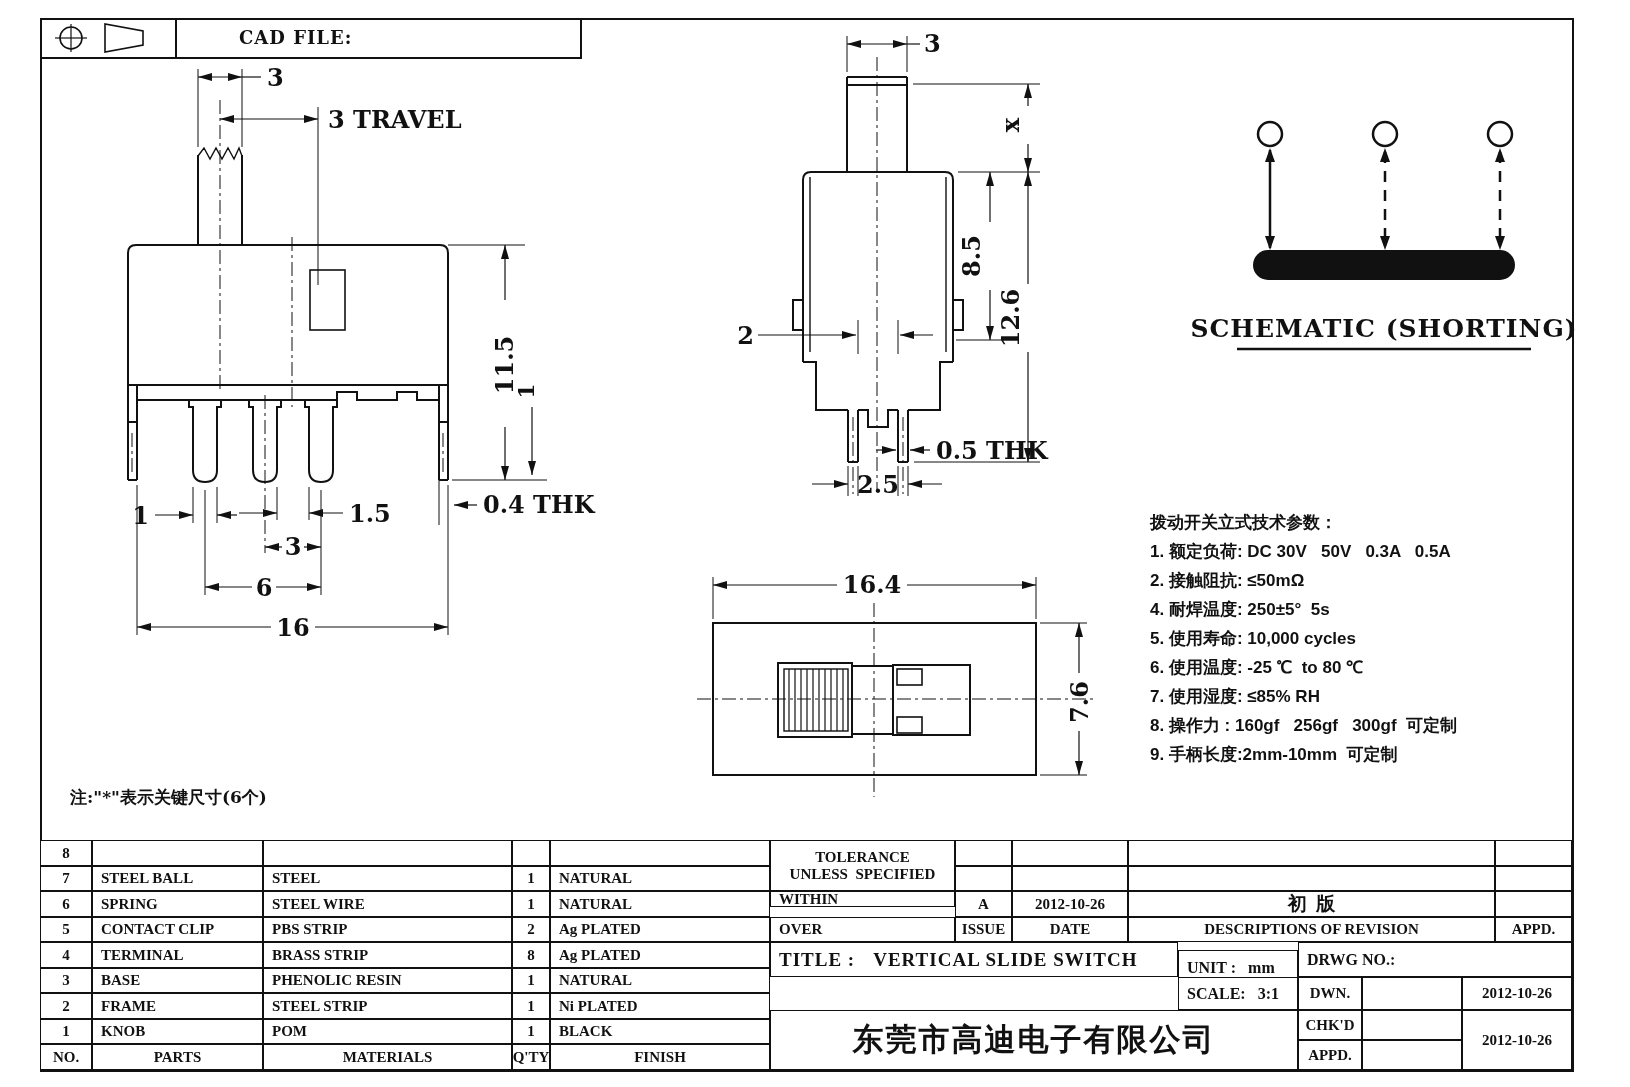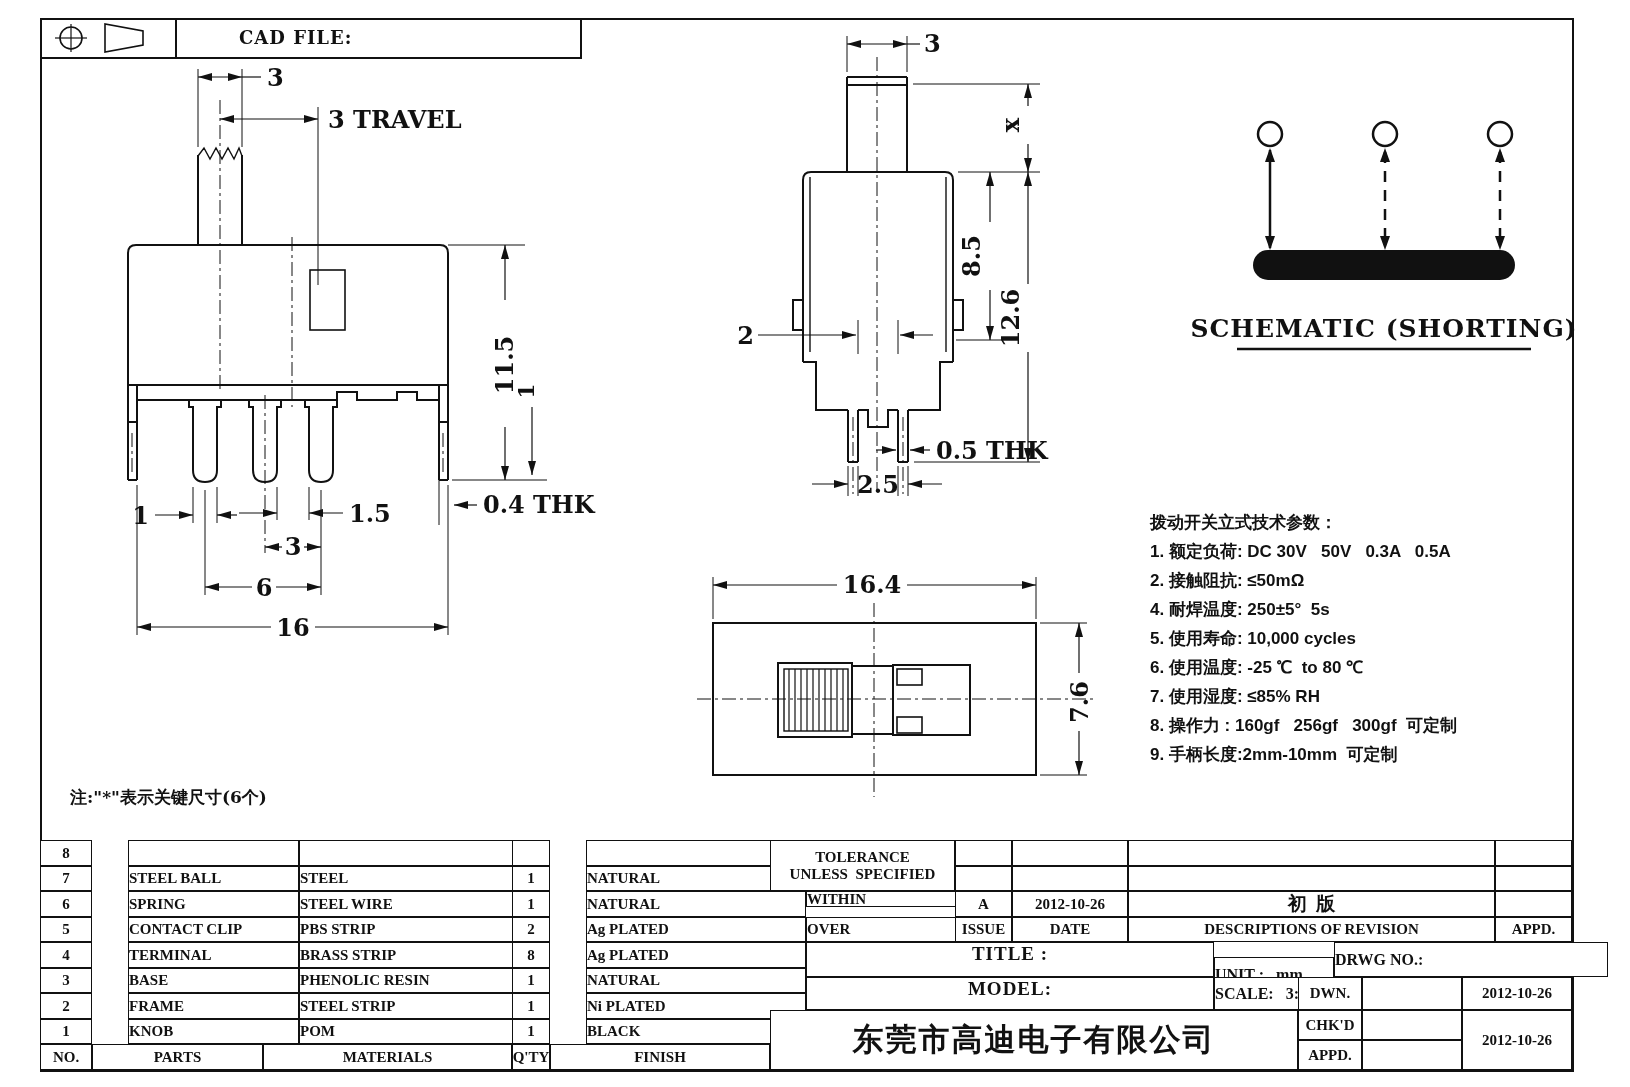--- a/index.html
+++ b/index.html
@@ -5,31 +5,31 @@
   html,body{margin:0;padding:0;background:#fff;}
   .page{position:relative;width:1630px;height:1087px;background:#fff;font-family:"Liberation Serif",serif;color:#111;overflow:hidden;}
   .abs{position:absolute;}
   .frame{left:40px;top:18px;width:1530px;height:1050px;border:2px solid #111;}
   .cadbox{left:40px;top:18px;width:540px;height:39px;border-right:2px solid #111;border-bottom:2px solid #111;display:flex;}
   .cadbox .sym{width:135px;border-right:2px solid #111;display:flex;align-items:center;justify-content:center;}
   .cadbox .lbl{flex:1;display:flex;align-items:center;padding-left:14px;font:bold 18px "DejaVu Serif",serif;letter-spacing:1px;margin-left:48px;}
   .tblwrap{left:40px;top:840px;width:1532px;height:230px;}
   .cell{position:absolute;box-sizing:border-box;border:1px solid #111;display:flex;align-items:center;font:bold 15px "Liberation Serif",serif;background:#fff;overflow:hidden;}
   .c{justify-content:center;text-align:center;}
-  .l{margin-left:36px;}
+  .l{padding-left:8px;}
   .pre{white-space:pre;}
   .tech{left:1150px;top:508px;width:460px;font:bold 17px "Liberation Sans",sans-serif;line-height:29px;}
   .tech div{white-space:pre;}
   .note{left:70px;top:786px;font:bold 17px "DejaVu Serif",serif;}
   .dim{font:bold 24px "DejaVu Serif",serif;fill:#111;stroke:none;}
   .dim-s{font:bold 22px "DejaVu Serif",serif;fill:#111;stroke:none;}
   .schtitle{font:bold 25px "DejaVu Serif",serif;fill:#111;stroke:none;letter-spacing:1px;}
   svg line,svg path,svg rect,svg circle,svg polygon{vector-effect:none;}
   .company{font:bold 31px "Liberation Sans",sans-serif;letter-spacing:2px;justify-content:center;}
-  .bigt{font:bold 19px "Liberation Serif",serif;letter-spacing:1px;flex-direction:column;}
+  .bigt{font:bold 19px "Liberation Serif",serif;letter-spacing:1px;}
 </style>
 </head>
 <body>
 
 <div class="page">
 
   <svg width="0" height="0" style="position:absolute">
     <defs>
       <marker id="aE" viewBox="0 0 14 8" refX="14" refY="4" markerWidth="14" markerHeight="8" orient="auto" markerUnits="userSpaceOnUse">
           <path d="M0,0 L14,4 L0,8 Z" fill="#111"></path>
@@ -356,27 +356,26 @@
     <div class="cell l" style="left:730px;top:77px;width:185px;height:25px">OVER</div>
     <div class="cell c" style="left:915px;top:77px;width:57px;height:25px">ISSUE</div>
     <div class="cell c" style="left:972px;top:77px;width:116px;height:25px">DATE</div>
     <div class="cell c" style="left:1088px;top:77px;width:367px;height:25px">DESCRIPTIONS OF REVISION</div>
     <div class="cell c" style="left:1455px;top:77px;width:77px;height:25px">APPD.</div>
 
     <div class="cell l bigt" style="left:730px;top:102px;width:408px;height:35px;gap:18px">
       <span>TITLE :</span>
       <span>VERTICAL SLIDE SWITCH</span>
     </div>
-    <div class="cell l" style="left:1138px;top:117px;width:120px;height:35px;gap:12px;font-size:16px">
+    <div class="cell l" style="left:1138px;top:110px;width:120px;height:35px;gap:12px;font-size:16px">
       <span>UNIT :</span>
       <span>mm</span>
     </div>
     <div class="cell l" style="left:1258px;top:102px;width:274px;height:35px;font-size:16px">DRWG NO.:</div>
 
-    <div class="cell l bigt" style="left:730px;top:137px;width:408px;height:33px">MODEL:</div>
     <div class="cell l" style="left:1138px;top:137px;width:120px;height:33px;gap:12px;font-size:16px">
       <span>SCALE:</span>
       <span>3:1</span>
     </div>
     <div class="cell c" style="left:1258px;top:137px;width:64px;height:33px">DWN.</div>
     <div class="cell" style="left:1322px;top:137px;width:100px;height:33px"></div>
     <div class="cell c" style="left:1422px;top:137px;width:110px;height:33px">2012-10-26</div>
 
     <div class="cell company" style="left:730px;top:170px;width:528px;height:60px">东莞市高迪电子有限公司</div>
     <div class="cell c" style="left:1258px;top:170px;width:64px;height:30px">CHK'D</div>

